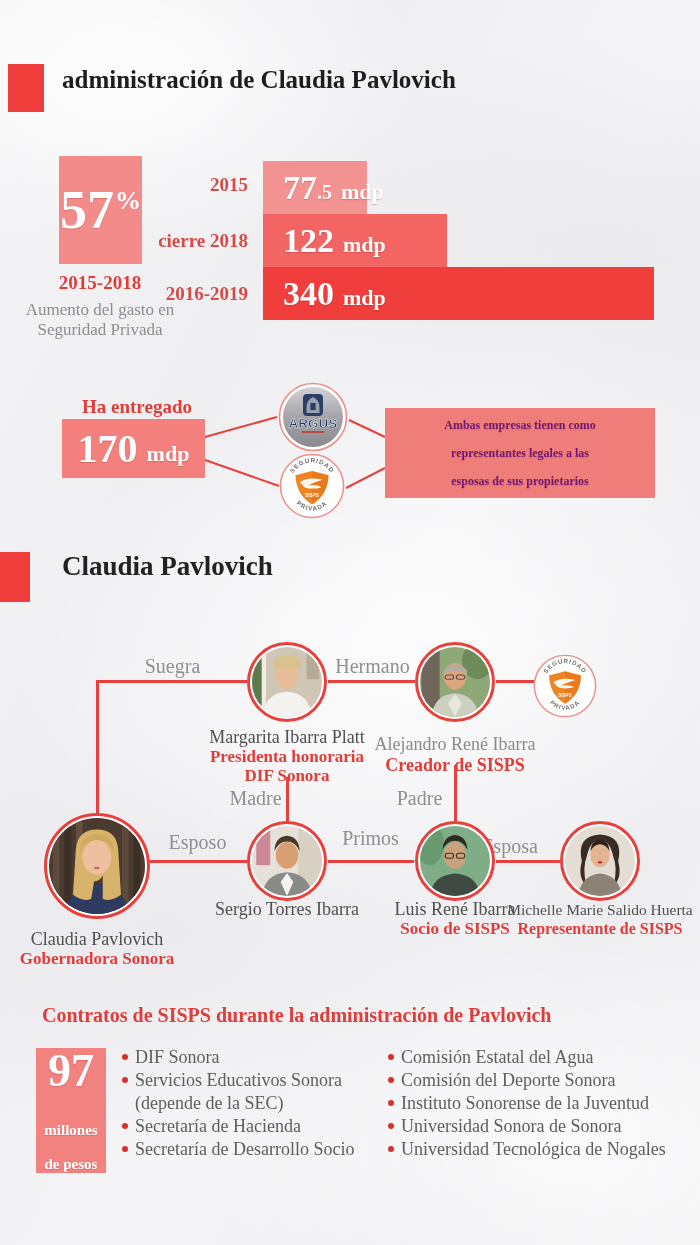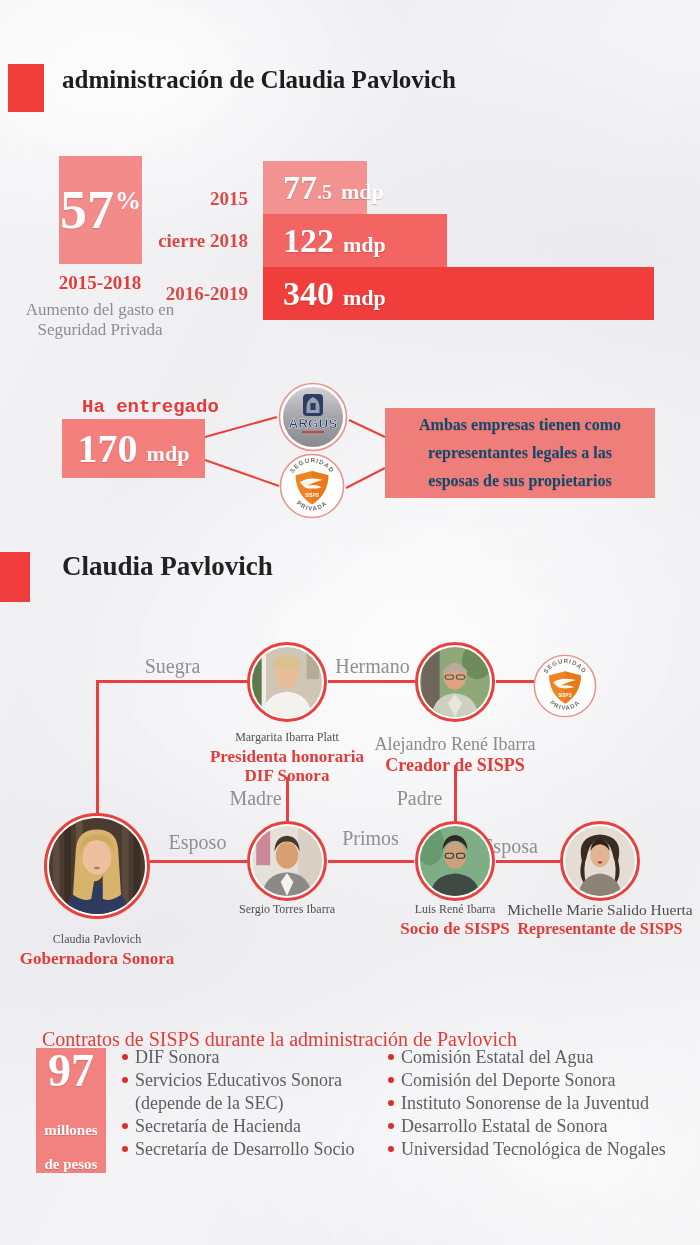--- a/index.html
+++ b/index.html
@@ -25,33 +25,33 @@
   .bar-label{height:53px;line-height:53px;text-align:right;font-size:19px;font-weight:700;color:#d84a46;}
   .bar{height:53px;line-height:53px;color:#fff;white-space:nowrap;padding-left:20px;box-sizing:border-box;
        text-shadow:0 1px 1px rgba(150,30,30,.3);}
   .bar .v-big{font-size:34px;font-weight:700;}
   .bar .v-small{font-size:20px;font-weight:700;}
   .bar .v-unit{font-size:22px;font-weight:700;margin-left:9px;}
   .amountbox{background:#f3807d;display:flex;align-items:center;justify-content:center;color:#fff;
        text-shadow:0 1px 1px rgba(150,30,30,.25);}
   .amountbox .v{font-size:40px;font-weight:700;text-align:center;}
   .amountbox .u{font-size:22px;font-weight:700;margin-left:9px;margin-top:10px;}
-  .notebox{background:#ef7d79;color:#0c4a6e;display:flex;flex-direction:column;align-items:center;justify-content:center;
-       font-size:16px;line-height:28px;font-weight:700;text-align:center;text-shadow:0 1px 1px rgba(150,30,30,.2);}
+  .notebox{background:#ef7d79;color:#701a75;display:flex;flex-direction:column;align-items:center;justify-content:center;
+       font-size:12px;line-height:28px;font-weight:700;text-align:center;text-shadow:0 1px 1px rgba(150,30,30,.2);}
   .h2{font-size:27px;font-weight:700;color:#222;line-height:1;}
   .sub2{font-size:23px;color:#585858;line-height:1;}
   .rel{font-size:20px;color:#8f8f8f;text-align:center;}
   .tline{background:#e8403c;}
   .pcircle{border:3px solid #e8403c;border-radius:50%;background:#fff;padding:2px;box-sizing:border-box;}
   .pcircle svg{display:block;width:100%;height:100%;border-radius:50%;}
   .cap{text-align:center;}
-  .cap .nm{font-size:12px;color:#4f4f4f;line-height:19px;}
+  .cap .nm{font-size:18px;color:#4f4f4f;line-height:19px;}
   .cap .nm-light{font-size:18px;color:#8a8a8a;line-height:20px;}
   .cap .rl{font-size:17px;color:#e23c39;font-weight:700;line-height:19px;}
-  .c-title{font-size:20px;font-weight:400;color:#e23c39;margin-top:24px;}
+  .c-title{font-size:20px;font-weight:700;color:#e23c39;}
   .box97{background:#f28280;color:#fff;display:flex;flex-direction:column;align-items:center;justify-content:center;
        text-shadow:0 1px 1px rgba(150,30,30,.25);}
   .box97 .v{font-size:46px;font-weight:700;line-height:1;margin-bottom:10px;}
   .box97 .s{font-size:15px;font-weight:700;line-height:18px;}
   .blist{list-style:none;margin:0;padding:0;font-size:18px;color:#5d5d5d;}
   .blist li{position:relative;padding-left:13px;line-height:18px;margin-bottom:5px;}
   .blist li .dot{position:absolute;left:0;top:6px;width:6px;height:6px;border-radius:50%;background:#d8302c;}
   .blist li.no-bullet{padding-left:13px;}
   .lbl{white-space:nowrap;}
 </style>
@@ -65,36 +65,36 @@
     <div>administración de Claudia Pavlovich</div>
   </div>
 
   <div class="abs statbox" style="left:59px;top:156px;width:83px;height:108px;">
     <span class="big">57</span>
       <span class="pct">%</span>
   </div>
   <div class="abs red-bold" style="left:30px;top:272px;width:140px;text-align:center;font-size:19px;">2015-2018</div>
   <div class="abs graytxt" style="left:20px;top:300px;width:160px;text-align:center;font-size:17px;line-height:20px;">Aumento del gasto en Seguridad Privada</div>
 
-  <div class="abs bar-label lbl" style="left:100px;top:172px;width:148px;">2015</div>
+  <div class="abs bar-label lbl" style="left:100px;top:158px;width:148px;">2015</div>
   <div class="abs bar" style="left: 263px; top: 161px; width: 104px; background: rgb(242, 147, 145);">
     <span class="v-big">77</span><span class="v-small">.5</span><span class="v-unit">mdp</span>
   </div>
 
   <div class="abs bar-label lbl" style="left:100px;top:214px;width:148px;">cierre 2018</div>
   <div class="abs bar" style="left: 263px; top: 214px; width: 184px; background: rgb(242, 101, 98);">
     <span class="v-big">122</span><span class="v-small"></span><span class="v-unit">mdp</span>
   </div>
 
   <div class="abs bar-label lbl" style="left:100px;top:267px;width:148px;">2016-2019</div>
   <div class="abs bar" style="left: 263px; top: 267px; width: 391px; background: rgb(239, 62, 59);">
     <span class="v-big">340</span><span class="v-small"></span><span class="v-unit">mdp</span>
   </div>
 
-  <div class="abs red-bold" style="left:82px;top:396px;font-size:19px;font-family:Liberation Mono, monospace;">Ha entregado</div>
+  <div class="abs red-bold" style="left:82px;top:396px;font-size:19px;">Ha entregado</div>
   <div class="abs amountbox" style="left:62px;top:419px;width:143px;height:59px;">
     <span class="v">170</span>
       <span class="u">mdp</span>
   </div>
 
   <svg class="abs" style="left:0;top:380px;" width="700" height="140">
     <line x1="205" y1="57" x2="277" y2="37" stroke="#e8403c" stroke-width="2"></line>
     <line x1="205" y1="80" x2="279" y2="106" stroke="#e8403c" stroke-width="2"></line>
     <line x1="349" y1="40" x2="385" y2="57" stroke="#e8403c" stroke-width="2"></line>
     <line x1="346" y1="108" x2="385" y2="88" stroke="#e8403c" stroke-width="2"></line>
@@ -299,17 +299,17 @@
     <li><span class="dot"></span><span>Servicios Educativos  Sonora</span></li>
     <li class="no-bullet"><span>(depende de la SEC)</span></li>
     <li><span class="dot"></span><span>Secretaría de Hacienda</span></li>
     <li><span class="dot"></span><span>Secretaría de Desarrollo Socio</span></li>
   </ul>
 
   <ul class="abs blist" style="left:388px;top:1048px;width:290px;">
     <li><span class="dot"></span><span>Comisión Estatal del Agua</span></li>
     <li><span class="dot"></span><span>Comisión del Deporte Sonora</span></li>
     <li><span class="dot"></span><span>Instituto Sonorense de la Juventud</span></li>
-    <li><span class="dot"></span><span>Desarrollo Estatal de Sonora</span></li>
+    <li><span class="dot"></span><span>Universidad Sonora de Sonora</span></li>
     <li><span class="dot"></span><span>Universidad Tecnológica de Nogales</span></li>
   </ul>
 
 </div>
 
 </body></html>

